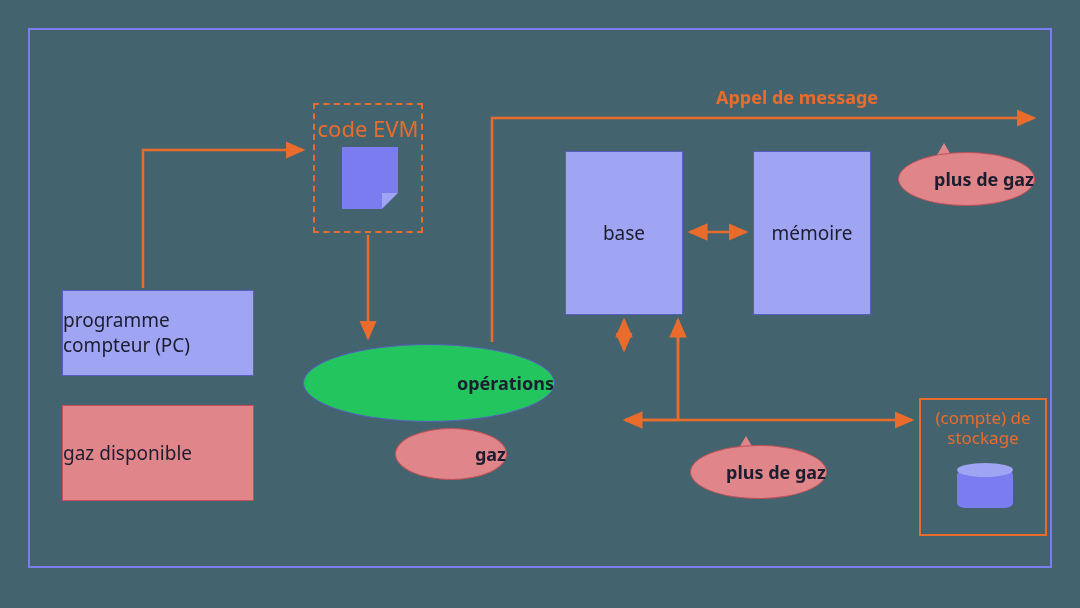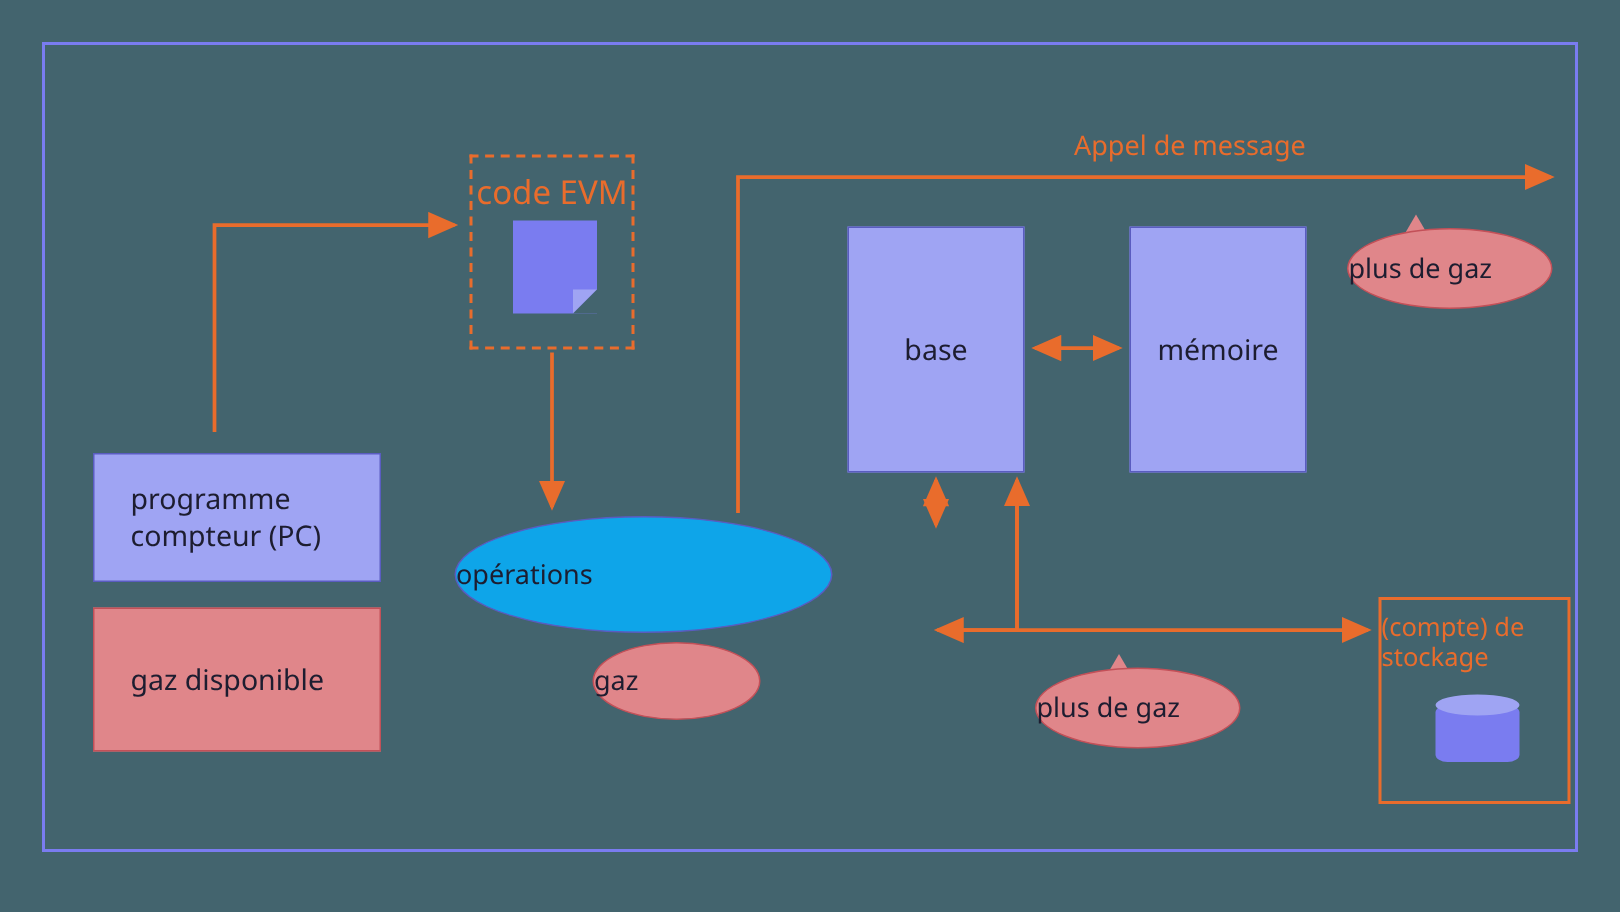--- a/index.html
+++ b/index.html
@@ -25,39 +25,40 @@
   .box {
     position: absolute;
     background: #9fa4f3;
     border: 1px solid #5a5cc0;
     display: flex;
     align-items: center;
     justify-content: center;
     text-align: center;
     font-size: 19px;
     color: #1d1d30;
-    padding: 6px 24px;
+    padding: 6px 0;
     box-sizing: border-box;
     line-height: 1.3;
   }
   .box.red {
     background: #e0868a;
     border-color: #c35058;
   }
   .box.left-align { justify-content: flex-start; text-align: left; }
   .ellipse {
     position: absolute;
     border-radius: 50%;
     display: flex;
     align-items: center;
-    justify-content: flex-start;
+    justify-content: flex-end;
     font-size: 18px;
+    font-weight: bold;
   }
   .operations {
-    background: #0ea5e9; border: 1px solid #5a5cc0; color: #1d1d30;
+    background: #22c55e; border: 1px solid #5a5cc0; color: #1d1d30;
   }
   .speech {
     background: #e0868a; border: 1px solid #c35058; color: #1d1d30;
   }
   .speech-tail {
     position: absolute;
     width: 0; height: 0;
     border-left: 7px solid transparent;
     border-right: 7px solid transparent;
     border-bottom: 12px solid #e0868a;
@@ -69,21 +70,21 @@
     font-size: 22px;
     text-align: center;
     box-sizing: border-box;
     padding-top: 8px;
   }
   .orange-box {
     position: absolute;
     border: 2px solid #e96c2c;
     color: #e96c2c;
     font-size: 17px;
-    text-align: left;
+    text-align: center;
     box-sizing: border-box;
     padding-top: 8px;
     line-height: 1.2;
   }
   .file-icon {
     position: absolute; width: 56px; height: 62px; background: #7a7cf0;
   }
   .file-icon::after {
     content: "";
     position: absolute; right: 0; bottom: 0;
@@ -117,21 +118,21 @@
   svg.arrows {
     position: absolute; left: 0; top: 0; width: 1080px; height: 608px;
     pointer-events: none;
   }
 </style>
 </head>
 <body>
 
 <div class="outer-frame"></div>
 
-<div class="box left-align" style="left:62px; top:290px; width:192px; height:86px;margin-top:12px;">
+<div class="box left-align" style="left:62px; top:290px; width:192px; height:86px;">
   <span>programme compteur (PC)</span>
 </div>
 
 <div class="box red left-align" style="left:62px; top:405px; width:192px; height:96px;">
   <span>gaz disponible</span>
 </div>
 
 <div class="dashed-box" style="left:313px; top:103px; width:110px; height:130px;">
   <span>code EVM</span>
   <div class="file-icon" style="left:27px; top:42px;">
@@ -164,21 +165,21 @@
 <div class="speech-tail" style="left:739px; top:436px;"></div>
 <div class="ellipse speech" style="left:690px; top:445px; width:135px; height:52px;">
   <span>plus de gaz</span>
 </div>
 
 <div class="orange-box" style="left:919px; top:398px; width:128px; height:138px;">
   <span>(compte) de stockage</span>
   <div class="cylinder" style="left:36px; top:70px;"></div>
 </div>
 
-<div class="arrow-label" style="left:716px; top:85px;">
+<div class="arrow-label" style="left:716px; top:85px;font-weight:bold;">
   <span>Appel de message</span>
 </div>
 
 <svg class="arrows">
   <defs>
     <marker id="ah" markerWidth="10" markerHeight="10" refX="7" refY="3.5" orient="auto">
       <polygon points="0 0, 8 3.5, 0 7" fill="#e96c2c"></polygon>
     </marker>
     <marker id="ahs" markerWidth="10" markerHeight="10" refX="1" refY="3.5" orient="auto">
       <polygon points="8 0, 0 3.5, 8 7" fill="#e96c2c"></polygon>

